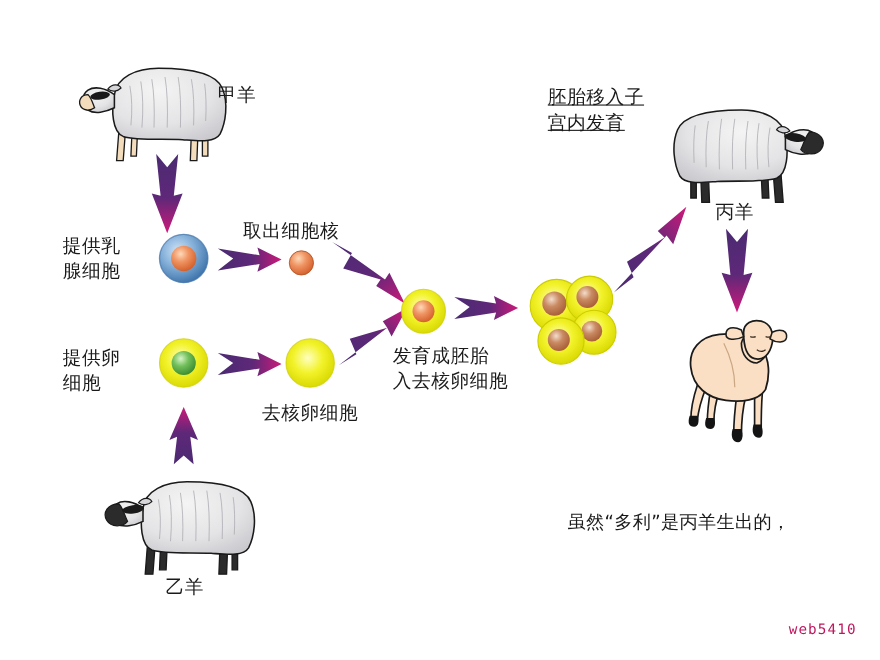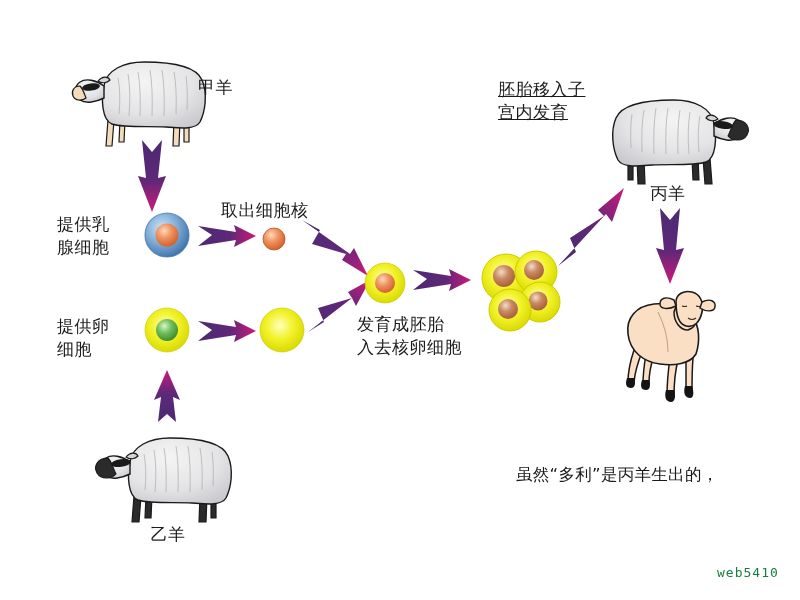--- a/index.html
+++ b/index.html
@@ -31,21 +31,21 @@
 
   .caption-block {
     color: #1a1a1a;
     font-size: 16.5px;
     line-height: 25px;
     white-space: pre;
     letter-spacing: 0.3px;
   }
 
   .watermark {
-    color: #15803d;
+    color: #be185d;
     font-family: "DejaVu Sans Mono", "Liberation Mono", monospace;
     font-size: 13px;
     letter-spacing: 1px;
   }
 
   svg { display: block; overflow: visible; }
 </style>
 </head>
 <body>
 
@@ -208,20 +208,21 @@
       <path d="M2,4 L16,13 L2,24 L40,18 L38,25 L60,14 L38,3 L40,10 Z" fill="url(#arrowGradH)"></path>
     </svg>
   </div>
 
   <div class="abs" style="left:258px;top:306px;width:48px;height:48px;">
     <svg viewBox="0 0 48 48" width="48" height="48">
       <circle cx="24" cy="24" r="22" fill="url(#cytoYellow)"></circle>
       <circle cx="24" cy="24" r="22" fill="none" stroke="#cccc00" stroke-width="1" opacity="0.7"></circle>
     </svg>
   </div>
+  <div class="abs label label-center" style="left:222px;top:365px;width:120px;">去核卵细胞</div>
 
   <div class="abs" style="left:306px;top:278px;width:66px;height:56px;">
     <svg viewBox="0 0 66 56" width="66" height="56">
       <path d="M2,54 L18,44 L12,30 L46,20 L42,14 L64,2 L50,28 L46,20 Z" fill="url(#arrowGradDiagUp)"></path>
     </svg>
   </div>
 
   <div class="abs" style="left:363px;top:261px;width:44px;height:44px;">
     <svg viewBox="0 0 44 44" width="44" height="44">
       <circle cx="22" cy="22" r="20" fill="url(#cytoYellow)"></circle>

